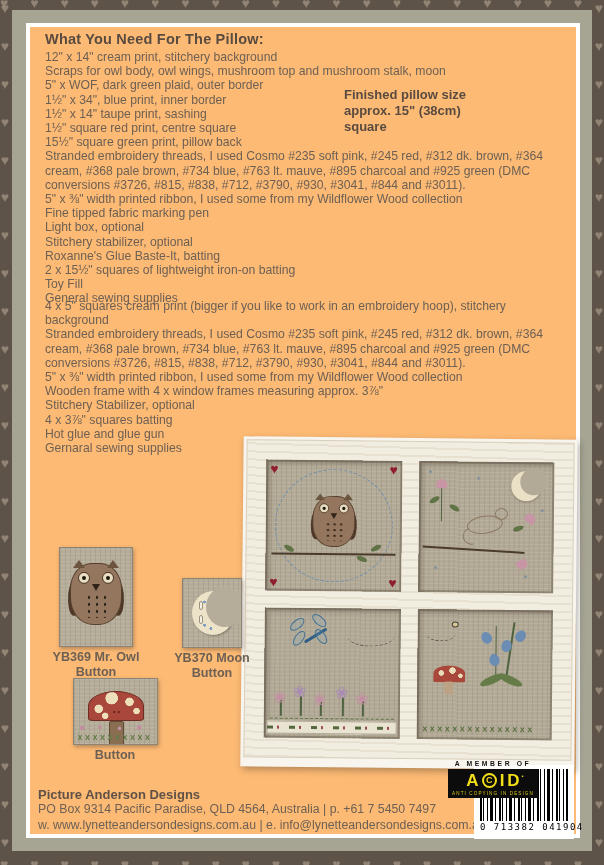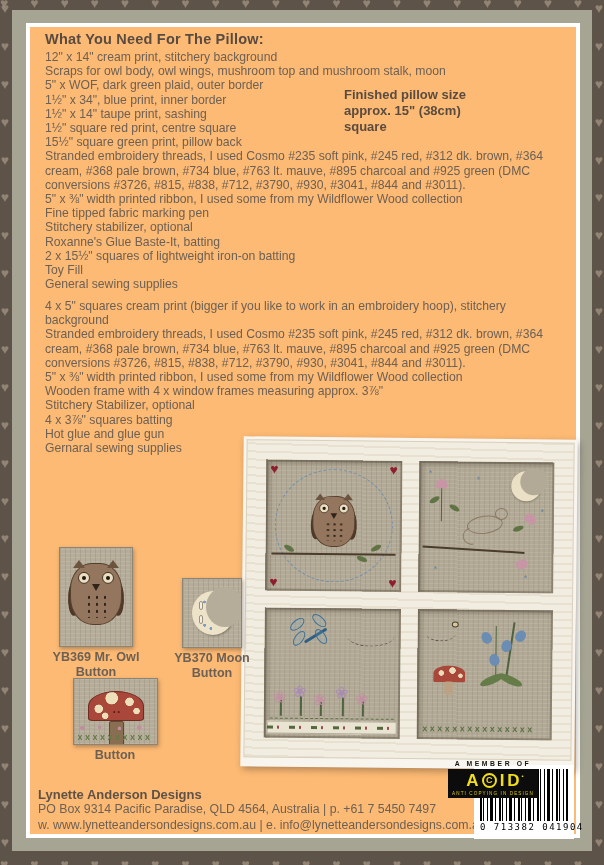--- a/index.html
+++ b/index.html
@@ -198,20 +198,21 @@
             <div class="list-line">12" x 14" cream print, stitchery background</div>
             <div class="list-line">Scraps for owl body, owl wings, mushroom top and mushroom stalk, moon</div>
             <div class="list-line">5" x WOF, dark green plaid, outer border</div>
             <div class="list-line">1½" x 34", blue print, inner border</div>
             <div class="list-line">1½" x 14" taupe print, sashing</div>
             <div class="list-line">1½" square red print, centre square</div>
             <div class="list-line">15½" square green print, pillow back</div>
             <div class="list-line">Stranded embroidery threads, I used Cosmo #235 soft pink, #245 red, #312 dk. brown, #364 cream, #368 pale brown, #734 blue, #763 lt. mauve, #895 charcoal and #925 green (DMC conversions #3726, #815, #838, #712, #3790, #930, #3041, #844 and #3011).</div>
             <div class="list-line">5" x ⅜" width printed ribbon, I used some from my Wildflower Wood collection</div>
             <div class="list-line">Fine tipped fabric marking pen</div>
+            <div class="list-line">Light box, optional</div>
             <div class="list-line">Stitchery stabilizer, optional</div>
             <div class="list-line">Roxanne's Glue Baste-It, batting</div>
             <div class="list-line">2 x 15½" squares of lightweight iron-on batting</div>
             <div class="list-line">Toy Fill</div>
             <div class="list-line">General sewing supplies</div>
           </div>
       </section>
 
       <aside class="finished-size">
           <div class="fs-line">Finished pillow size</div>
@@ -355,21 +356,21 @@
           <div class="toad-stalk"></div>
           <div class="tiny-flowers"></div>
           <div class="xrow">xxxxxxxxxx</div>
         </div>
         <figcaption class="btn-caption">
           <div>Button</div>
         </figcaption>
       </figure>
 
       <div class="footer">
-        <div class="footer-brand">Lynette Anderson Designs</div>
+        <div class="footer-brand">Picture Anderson Designs</div>
         <div class="footer-line">PO Box 9314 Pacific Paradise, QLD 4564, Australia  |  p. +61 7 5450 7497</div>
         <div class="footer-line">w. www.lynetteandersondesigns.com.au  |  e. info@lynetteandersondesigns.com.au</div>
       </div>
 
       <div class="acid">
         <div class="acid-member">A MEMBER OF</div>
         <div class="acid-box">
           <div class="acid-letters">
             <span>A</span>
             <span class="acid-c">C</span>

